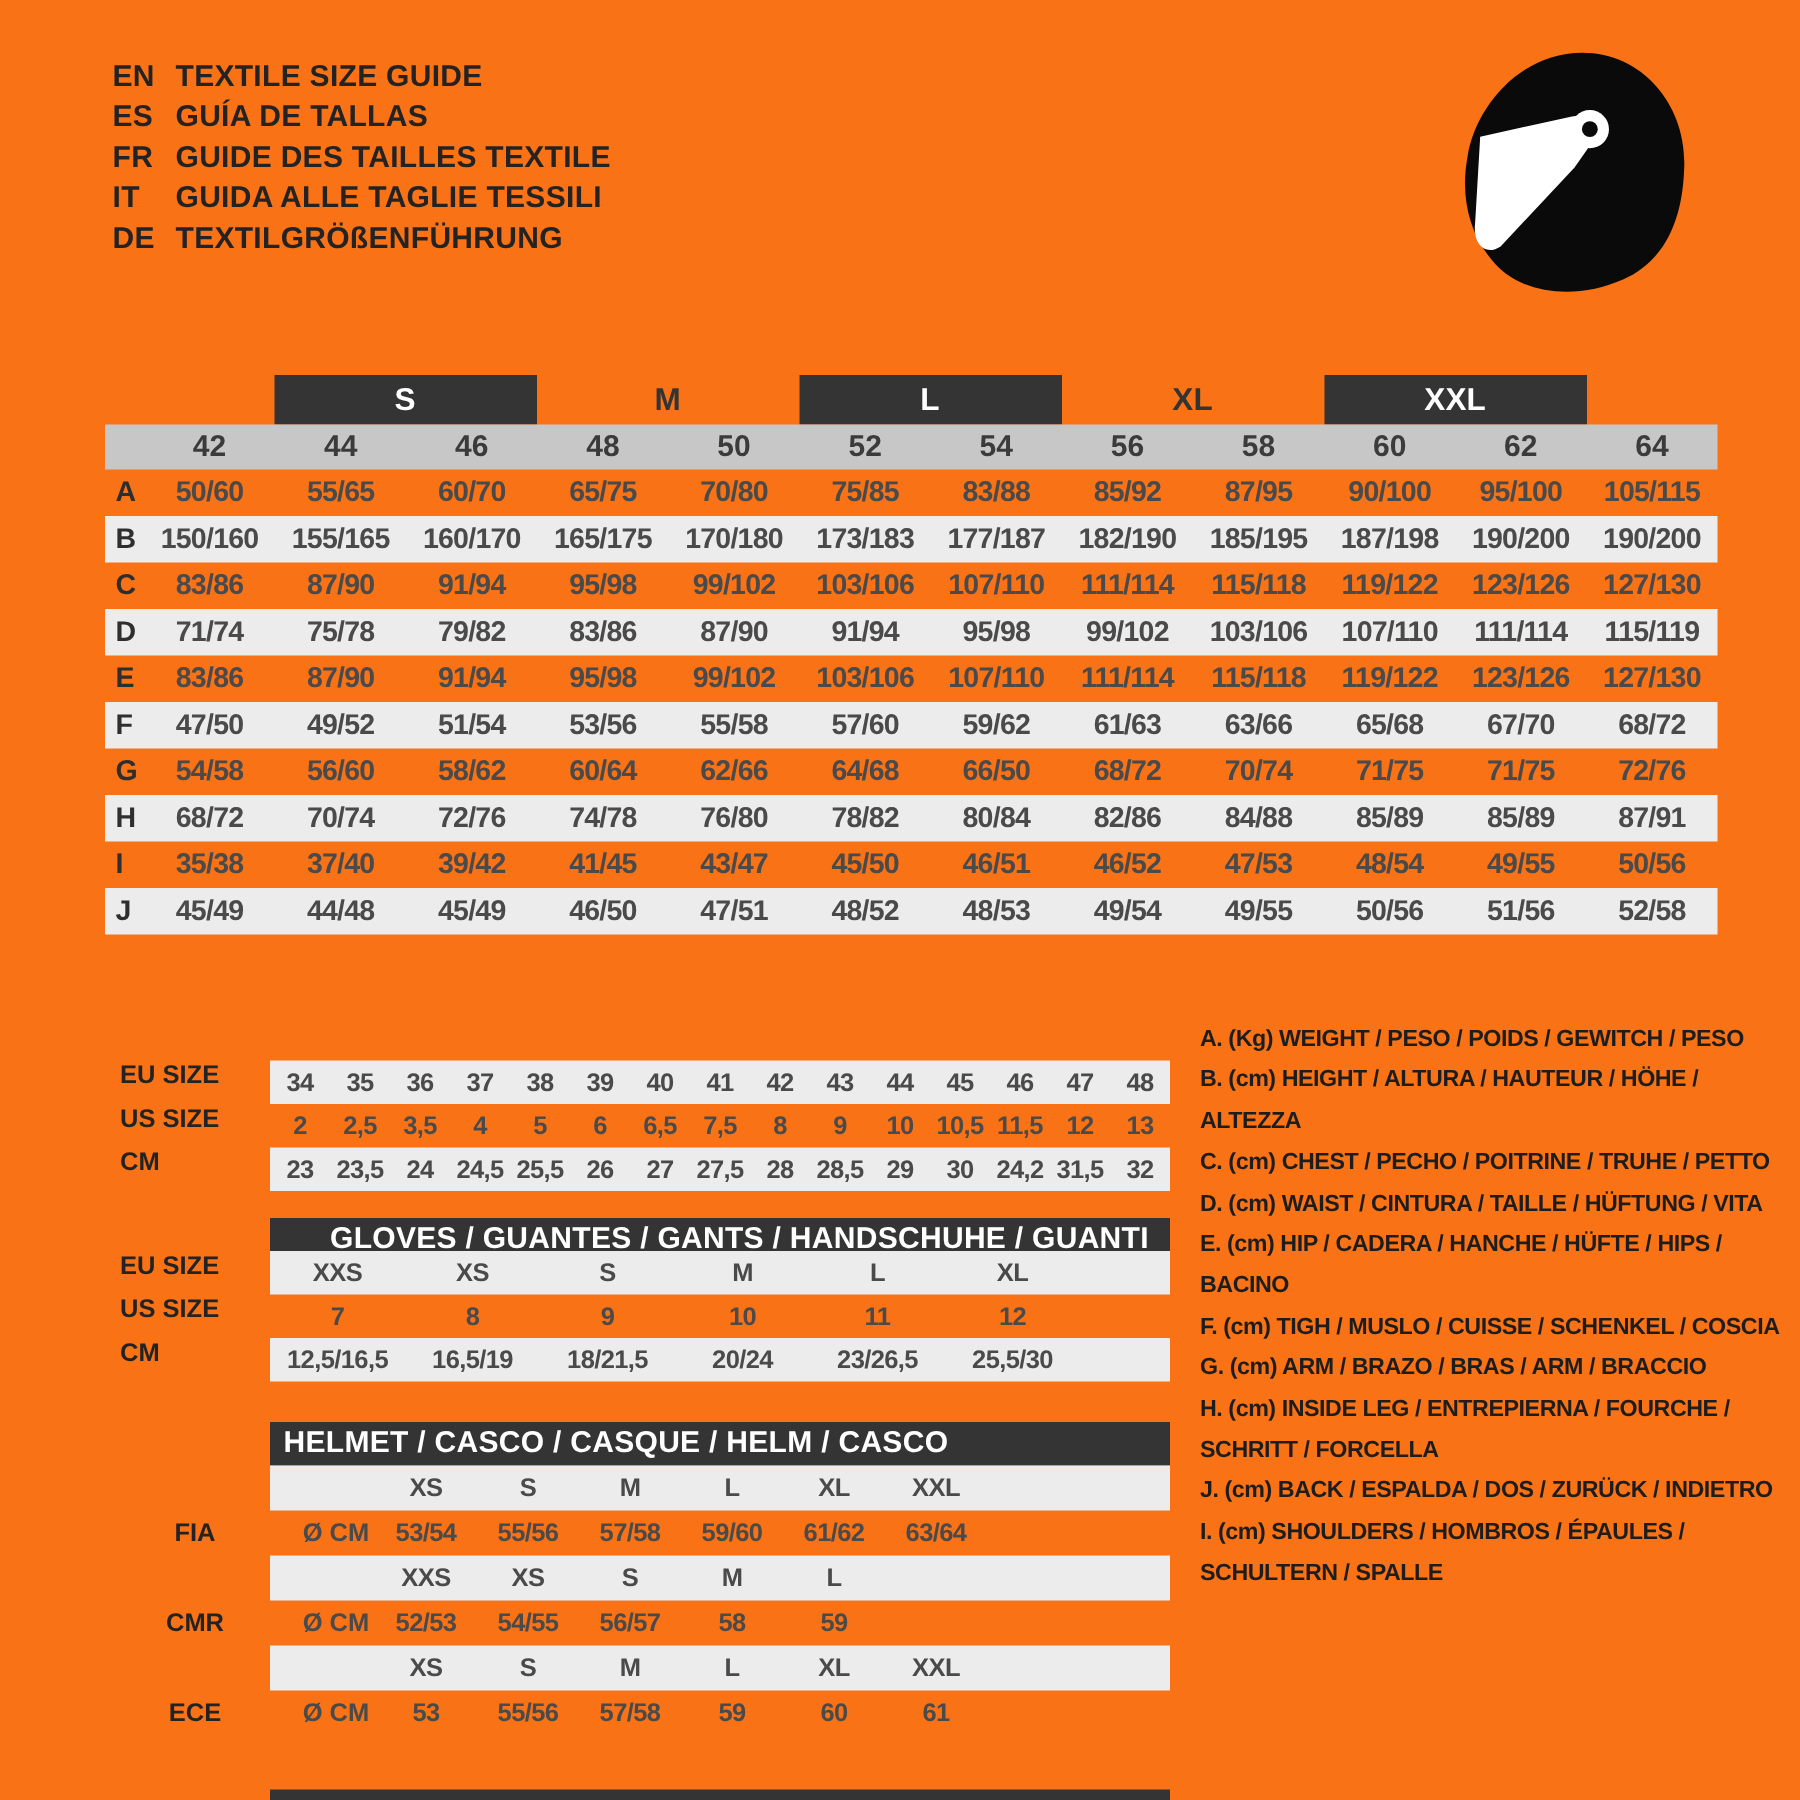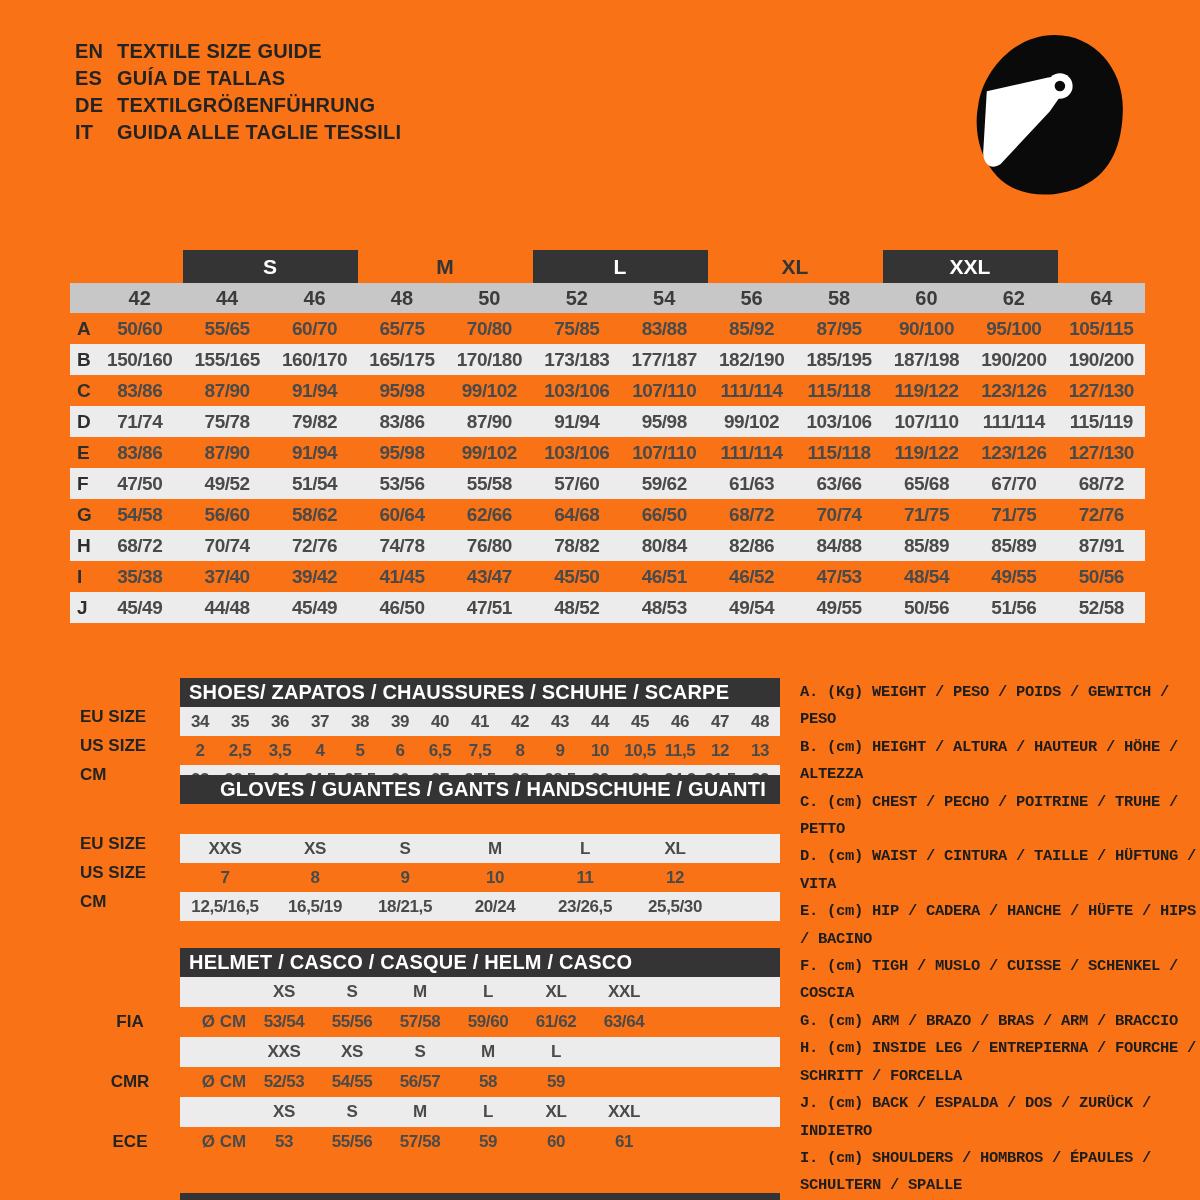--- a/index.html
+++ b/index.html
@@ -28,21 +28,21 @@
   .t-rows{position:absolute;left:70px;top:313px;width:1075px;}
   .t-row{display:grid;grid-template-columns:26px repeat(12,1fr);height:31px;align-items:center;}
   .t-row.stripe{background:#ececec;}
   .t-letter{font-size:19px;padding-left:7px;color:#2e2e2e;}
   .t-cell{text-align:center;font-size:19px;color:#4a4a4a;letter-spacing:-.5px;}
 
   
   .section-bar{position:absolute;left:180px;width:600px;height:29px;background:#343434;color:#fff;
                display:flex;align-items:center;padding-left:9px;box-sizing:border-box;font-size:20px;letter-spacing:.2px;}
   #shoes-bar{top:678px;}
-  #gloves-bar{top:775px;padding-left:40px;}
+  #gloves-bar{top:812px;padding-left:40px;}
   #helmet-bar{top:948px;}
 
   
   .simple-rows{position:absolute;left:70px;width:710px;}
   #shoes-rows{top:707px;}
   #gloves-rows{top:834px;}
   .s-row{display:flex;height:29px;align-items:flex-start;}
   .s-label{width:110px;font-size:17px;color:#232323;padding-left:10px;box-sizing:border-box;}
   .s-data{width:600px;height:100%;display:grid;align-items:center;}
   .s-data.stripe{background:#ececec;}
@@ -54,46 +54,50 @@
   #helmet-rows{position:absolute;left:70px;top:977px;width:710px;}
   .h-row{display:flex;height:30px;align-items:center;}
   .h-label{width:110px;font-size:17px;color:#232323;padding-left:10px;box-sizing:border-box;text-align:center;}
   .h-data{width:600px;height:100%;display:grid;grid-template-columns:70px repeat(6,68px) 1fr;align-items:center;}
   .h-data.stripe{background:#ececec;}
   .h-unit{font-size:17px;color:#4a4a4a;padding-left:18px;text-align:center;}
   .h-cell{text-align:center;font-size:17px;color:#4a4a4a;letter-spacing:-.4px;}
 
   
   .legend{position:absolute;left:800px;top:679px;width:398px;}
-  .legend-item{font-size:15.5px;line-height:27.4px;color:#1d1d1d;letter-spacing:-.3px;font-family:Liberation Mono, monospace;}
+  .legend-item{font-size:15.5px;line-height:27.4px;color:#1d1d1d;letter-spacing:-.3px;}
 
   
   .bottom-bar{position:absolute;left:180px;top:1193px;width:600px;height:7px;background:#343434;}
 </style>
 </head>
 <body>
 
 <div class="page">
 
   <div class="langs">
       <div class="lang-row">
         <div class="lang-code">EN</div>
         <div class="lang-label">TEXTILE SIZE GUIDE</div>
       </div>
       <div class="lang-row">
         <div class="lang-code">ES</div>
         <div class="lang-label">GUÍA DE TALLAS</div>
       </div>
       <div class="lang-row">
-        <div class="lang-code">DE</div>
-        <div class="lang-label">TEXTILGRÖßENFÜHRUNG</div>
+        <div class="lang-code">FR</div>
+        <div class="lang-label">GUIDE DES TAILLES TEXTILE</div>
       </div>
       <div class="lang-row">
         <div class="lang-code">IT</div>
         <div class="lang-label">GUIDA ALLE TAGLIE TESSILI</div>
+      </div>
+      <div class="lang-row">
+        <div class="lang-code">DE</div>
+        <div class="lang-label">TEXTILGRÖßENFÜHRUNG</div>
       </div>
     </div>
 
   <svg class="helmet-svg" viewBox="0 0 100 100" aria-hidden="true">
     <path fill="#0a0a0a" d="M54 3 C78 3 95 24 94 48 C93.5 66 88 84 70 92 C52 100 31 98 20 86 C10 75 6 60 9 44 C12 24 30 3 54 3 Z"></path>
     <path fill="#ffffff" d="M14 36 L50 28 C58 26.5 61 32 58 38 L51 48 L22 79 C16 83 11 78 12 70 Z"></path>
     <circle cx="57" cy="33" r="7.5" fill="#ffffff"></circle>
     <circle cx="57" cy="33" r="3.1" fill="#0a0a0a"></circle>
   </svg>
 
@@ -267,21 +271,20 @@
         <div class="t-cell">48/52</div>
         <div class="t-cell">48/53</div>
         <div class="t-cell">49/54</div>
         <div class="t-cell">49/55</div>
         <div class="t-cell">50/56</div>
         <div class="t-cell">51/56</div>
         <div class="t-cell">52/58</div>
       </div>
     </div>
 
-  <div class="section-bar" id="shoes-bar">SHOES/ ZAPATOS / CHAUSSURES / SCHUHE / SCARPE</div>
   <div class="simple-rows" id="shoes-rows">
       <div class="s-row">
         <div class="s-label">EU SIZE</div>
         <div class="s-data stripe">
           <div class="s-cell">34</div>
           <div class="s-cell">35</div>
           <div class="s-cell">36</div>
           <div class="s-cell">37</div>
           <div class="s-cell">38</div>
           <div class="s-cell">39</div>

